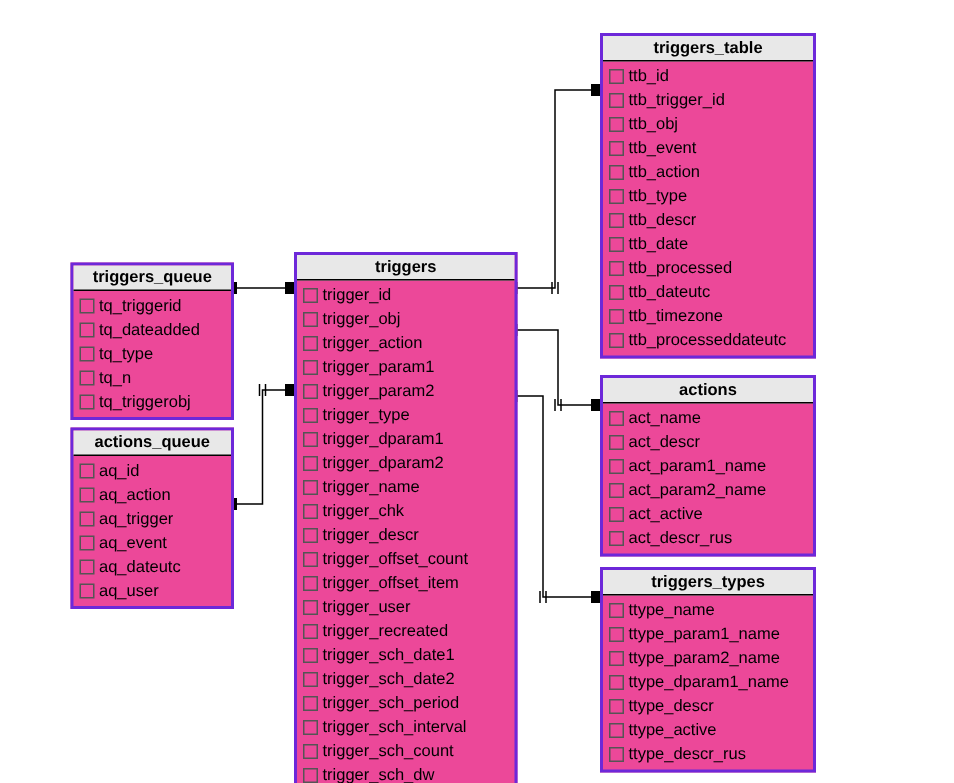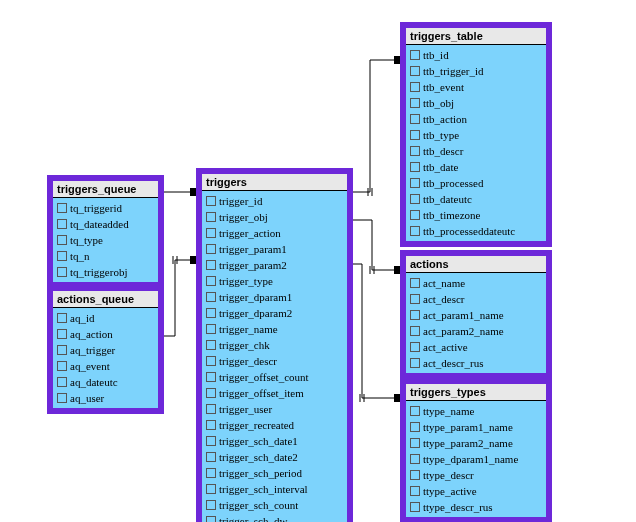--- a/index.html
+++ b/index.html
@@ -7,39 +7,39 @@
     padding: 0;
     font-family: Arial, sans-serif;
     font-size: 11px;
     background: #fff;
     position: relative;
     width: 636px;
     height: 522px;
   }
   .table-box {
     position: absolute;
-    border: 6px solid #6d28d9;
-    background: #7dd3fc;
+    border: 2px solid #6d28d9;
+    background: #ec4899;
+    text-align: center;
   }
   .table-header {
     background: #e8e8e8;
     border-bottom: 1px solid #000;
     padding: 2px 4px;
     font-weight: bold;
     font-size: 11px;
   }
   .table-body {
     padding: 2px 0;
   }
   .field-row {
     padding: 1px 4px;
     display: flex;
     align-items: center;
     line-height: 14px;
-    font-family: Liberation Serif, serif;
   }
   .field-icon {
     display: inline-block;
     width: 8px;
     height: 8px;
     border: 1px solid #555;
     margin-right: 3px;
     flex-shrink: 0;
   }
   svg.connectors {
@@ -250,25 +250,25 @@
     <div class="field-row">
         <span class="field-icon"></span>
         <span>ttb_id</span>
       </div>
     <div class="field-row">
         <span class="field-icon"></span>
         <span>ttb_trigger_id</span>
       </div>
     <div class="field-row">
         <span class="field-icon"></span>
+        <span>ttb_obj</span>
+      </div>
+    <div class="field-row">
+        <span class="field-icon"></span>
         <span>ttb_event</span>
-      </div>
-    <div class="field-row">
-        <span class="field-icon"></span>
-        <span>ttb_obj</span>
       </div>
     <div class="field-row">
         <span class="field-icon"></span>
         <span>ttb_action</span>
       </div>
     <div class="field-row">
         <span class="field-icon"></span>
         <span>ttb_type</span>
       </div>
     <div class="field-row">

